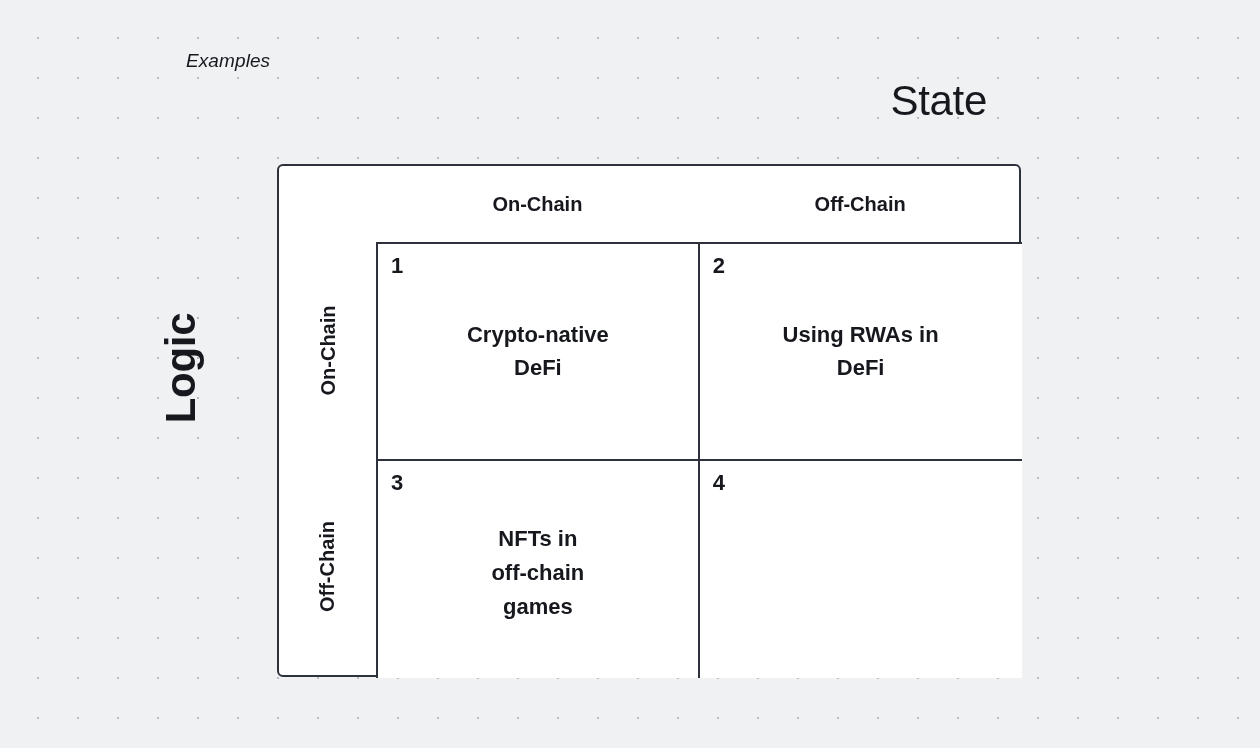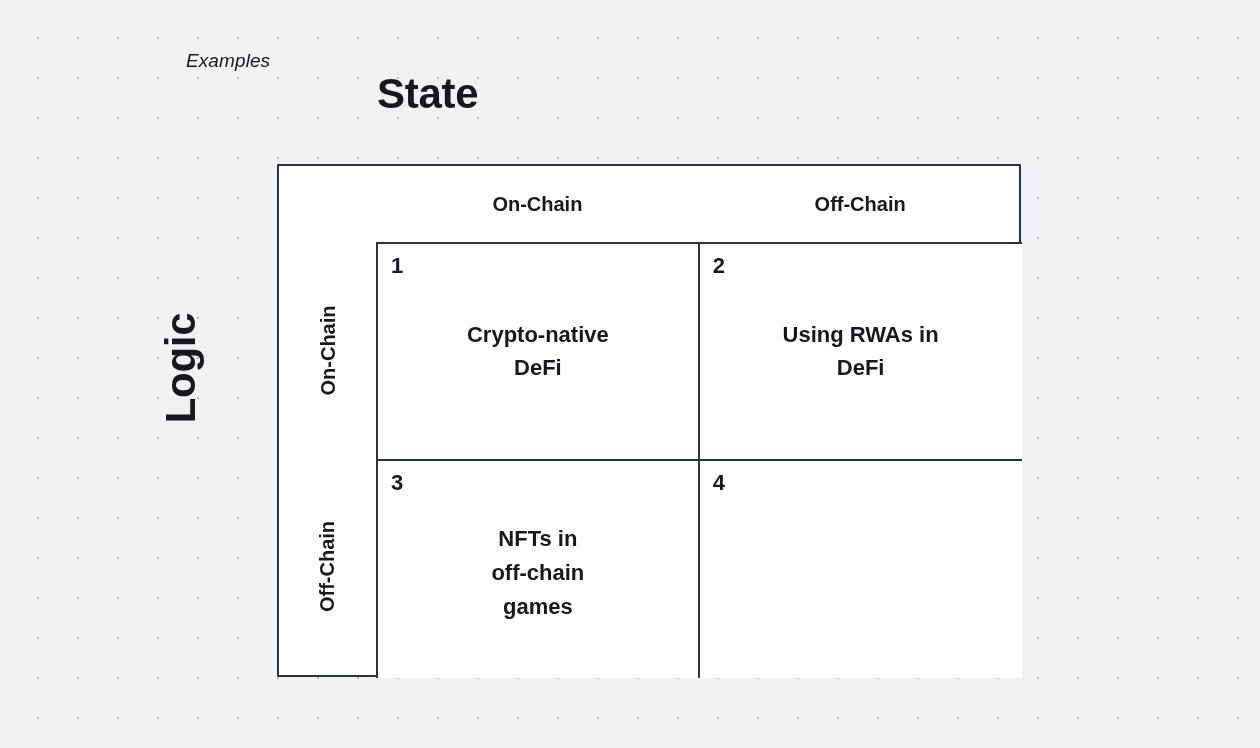--- a/index.html
+++ b/index.html
@@ -30,25 +30,25 @@
     font-weight: normal;
     font-style: italic;
     letter-spacing: 0.1px;
     white-space: nowrap;
   }
 
   
   #state-title {
     position: absolute;
     left: 377px;
-    top: 70px;
+    top: 77px;
     width: 610px;
-    text-align: left;
+    text-align: right;
     font-size: 42px;
-    font-weight: bold;
+    font-weight: normal;
     letter-spacing: -0.3px;
     white-space: nowrap;
   }
 
   
   #logic-title {
     position: absolute;
     left: 86px;
     top: 344px;
     width: 190px;
@@ -63,21 +63,21 @@
 
   
   #matrix-container {
     position: absolute;
     left: 277px;
     top: 164px;
     width: 744px;
     height: 513px;
     background: #ffffff;
     border: 2.5px solid #2d313c;
-    border-radius: 1px;
+    border-radius: 6px;
   }
 
   
   #column-header-row {
     position: absolute;
     left: 97px;
     top: 0;
     right: -2.5px;
     height: 76px;
     display: flex;

